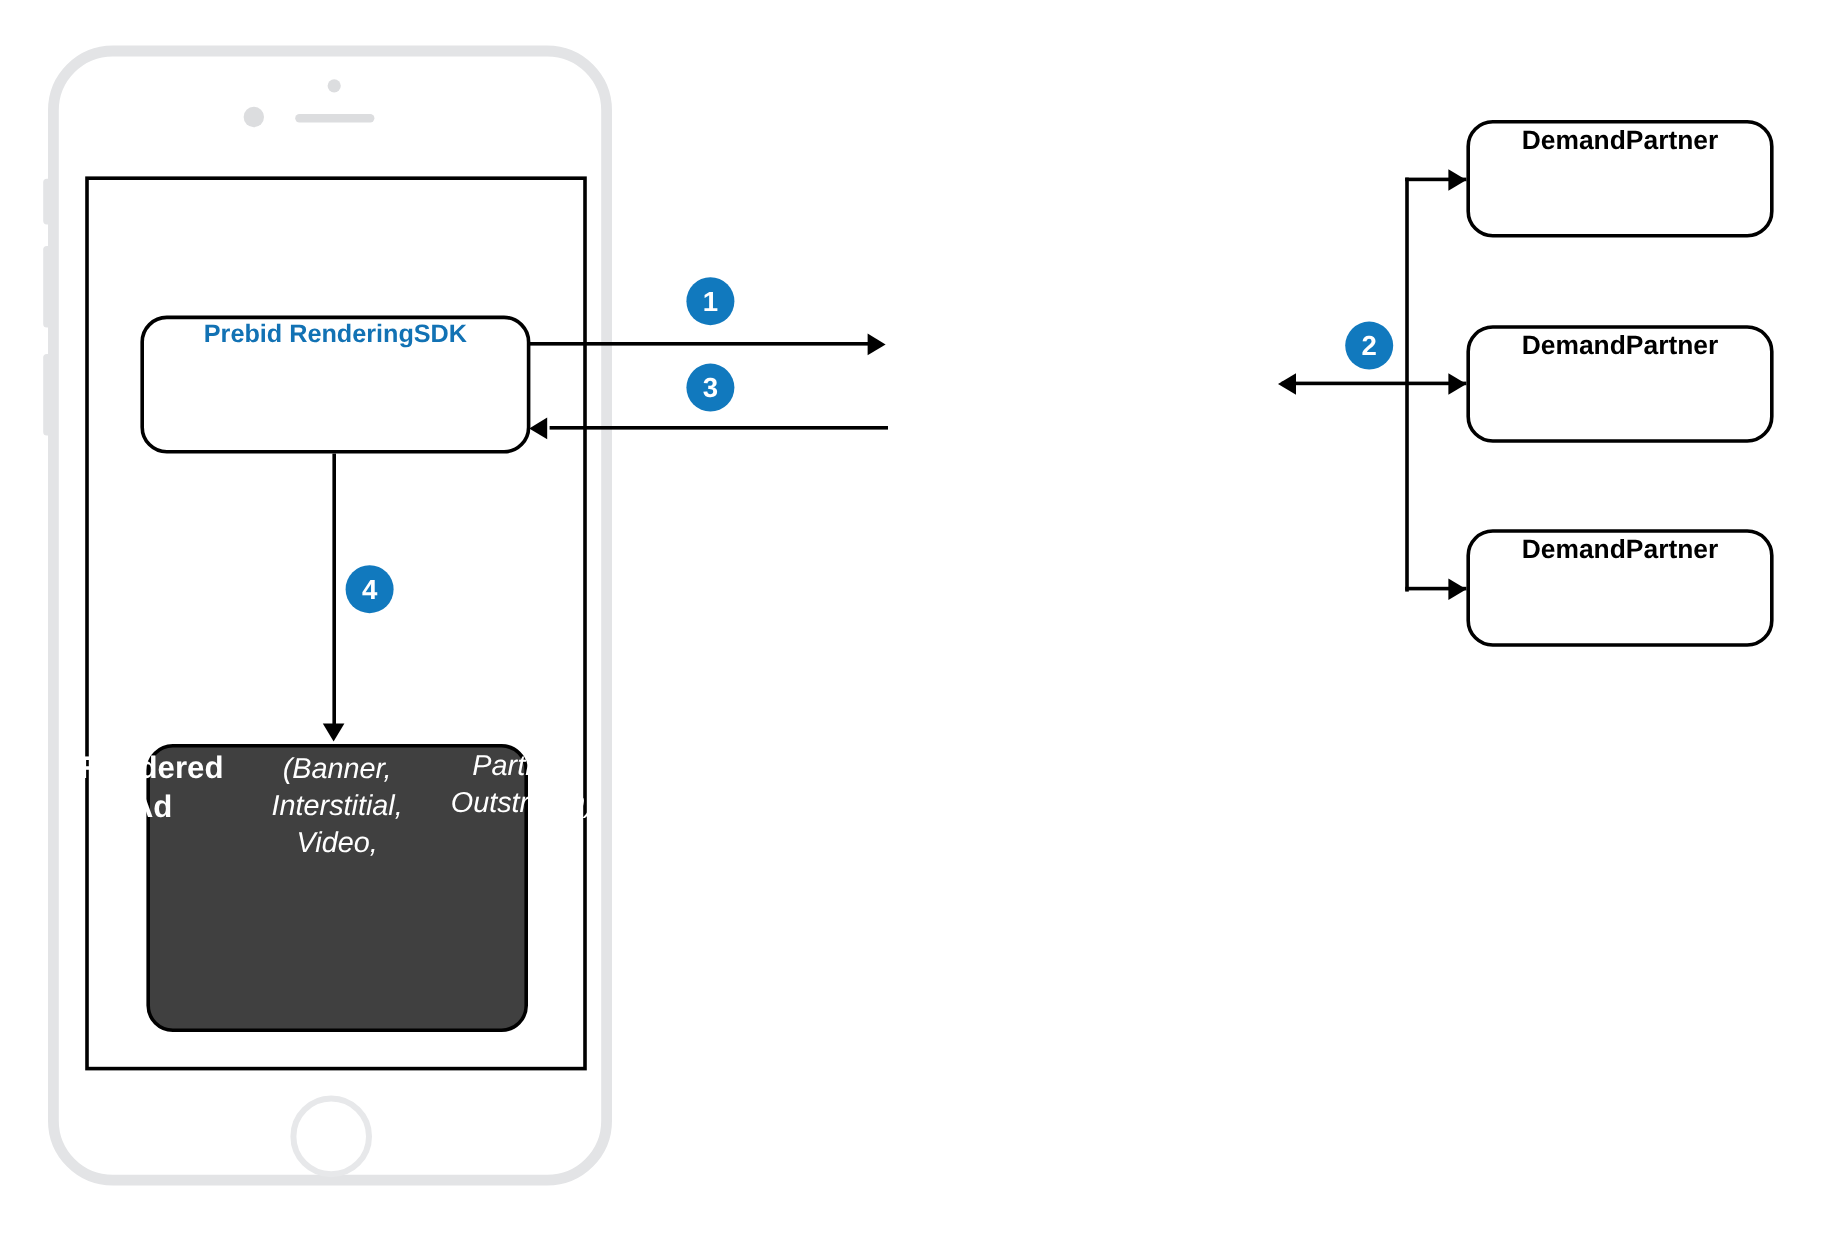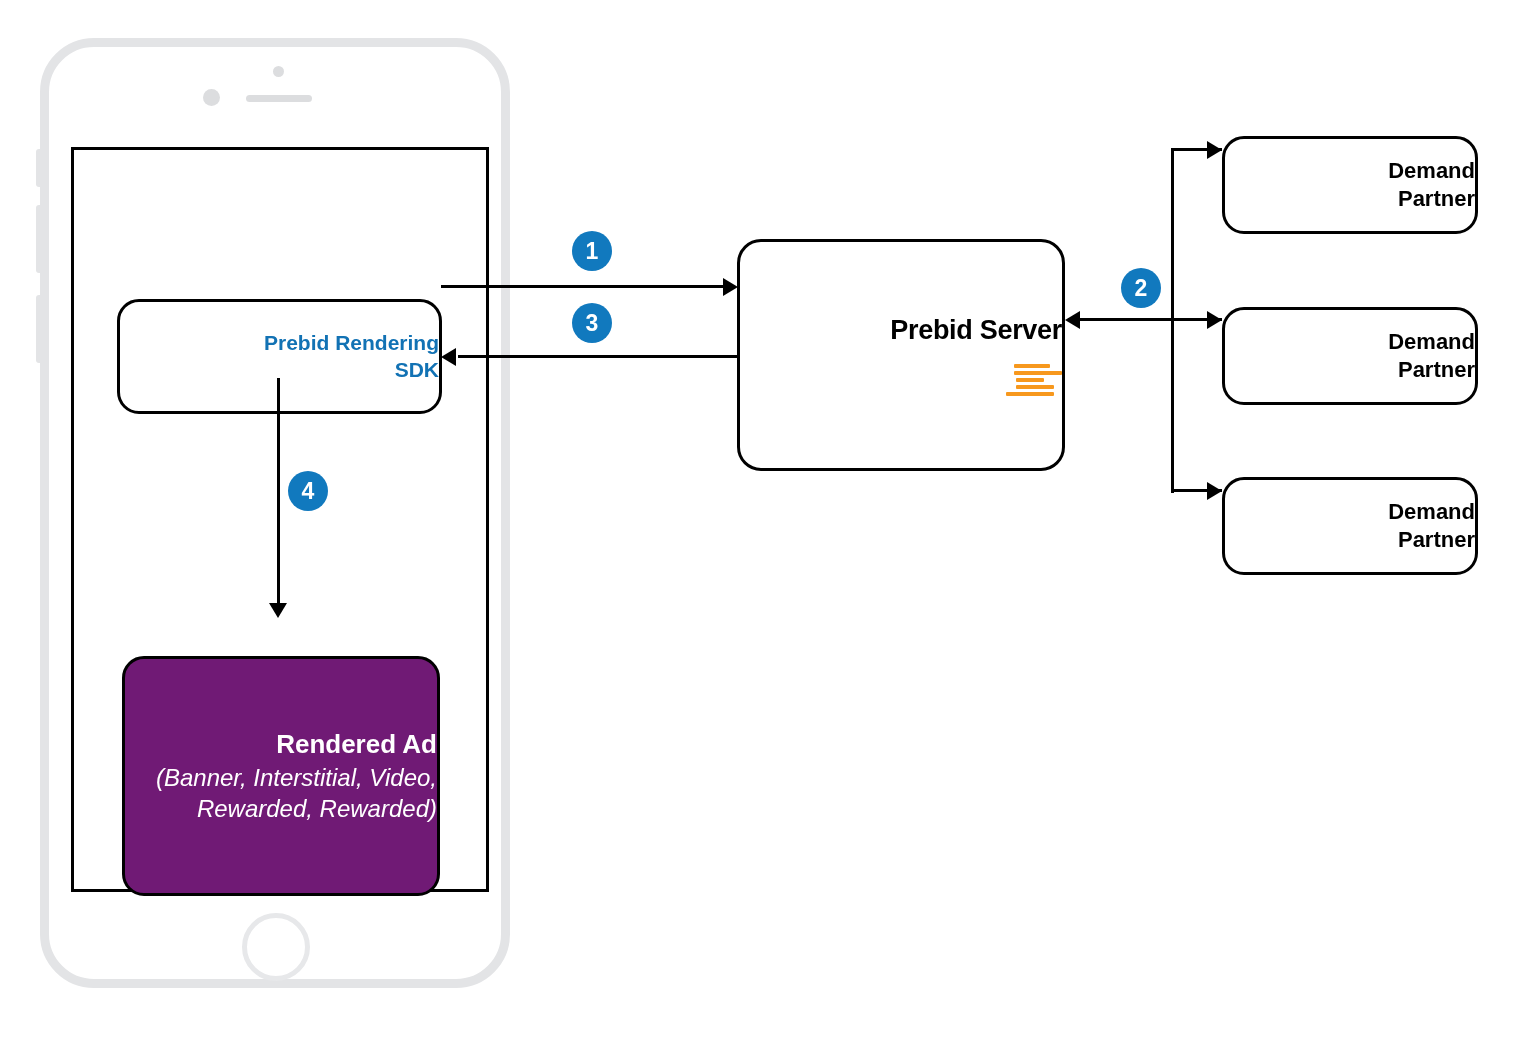--- a/index.html
+++ b/index.html
@@ -104,45 +104,45 @@
   }
 
   
   .rbox {
     position: absolute;
     border: 3px solid #000000;
     border-radius: 20px;
     background: #ffffff;
     box-sizing: border-box;
     display: flex;
-    flex-direction: column;
-    align-items: flex-end;
+    flex-direction: row;
+    align-items: flex-start;
     justify-content: center;
     text-align: center;
-    margin-top: 36px;
   }
   .sdk-box {
     left: 117px;
     top: 263px;
     width: 325px;
     height: 115px;
     color: #1272b4;
     font-size: 21px;
     font-weight: bold;
     line-height: 1.28;
     border-radius: 22px;
   }
   .ad-box {
     left: 122px;
     top: 620px;
     width: 318px;
     height: 240px;
-    background: #701a75;
+    background: #404040;
     border-radius: 22px;
     color: #ffffff;
+    gap: 40px;
   }
   .ad-title {
     font-size: 26px;
     font-weight: bold;
     line-height: 1.25;
   }
   .ad-sub {
     font-size: 24px;
     font-style: italic;
     line-height: 1.3;
@@ -261,33 +261,23 @@
   <div class="app-screen"></div>
 
   <div class="rbox sdk-box">
     <div>Prebid Rendering</div>
     <div>SDK</div>
   </div>
 
   <div class="rbox ad-box">
     <div class="ad-title">Rendered Ad</div>
     <div class="ad-sub">(Banner, Interstitial, Video,</div>
-    <div class="ad-sub" style="margin-top:0">Rewarded, Rewarded)</div>
-  </div>
-
-  <div class="rbox server-box">
-    <div class="server-title">Prebid Server</div>
-    <div class="prebid-logo">
-      <i class="pl1"></i>
-        <i class="pl2"></i>
-        <i class="pl3"></i>
-        <i class="pl4"></i>
-        <i class="pl5"></i>
-    </div>
-  </div>
+    <div class="ad-sub" style="margin-top:0">Partner, Outstream)</div>
+  </div>
+
 
   <div class="rbox partner-box partner-1">
     <div>Demand</div>
     <div>Partner</div>
   </div>
   <div class="rbox partner-box partner-2">
     <div>Demand</div>
     <div>Partner</div>
   </div>
   <div class="rbox partner-box partner-3">

